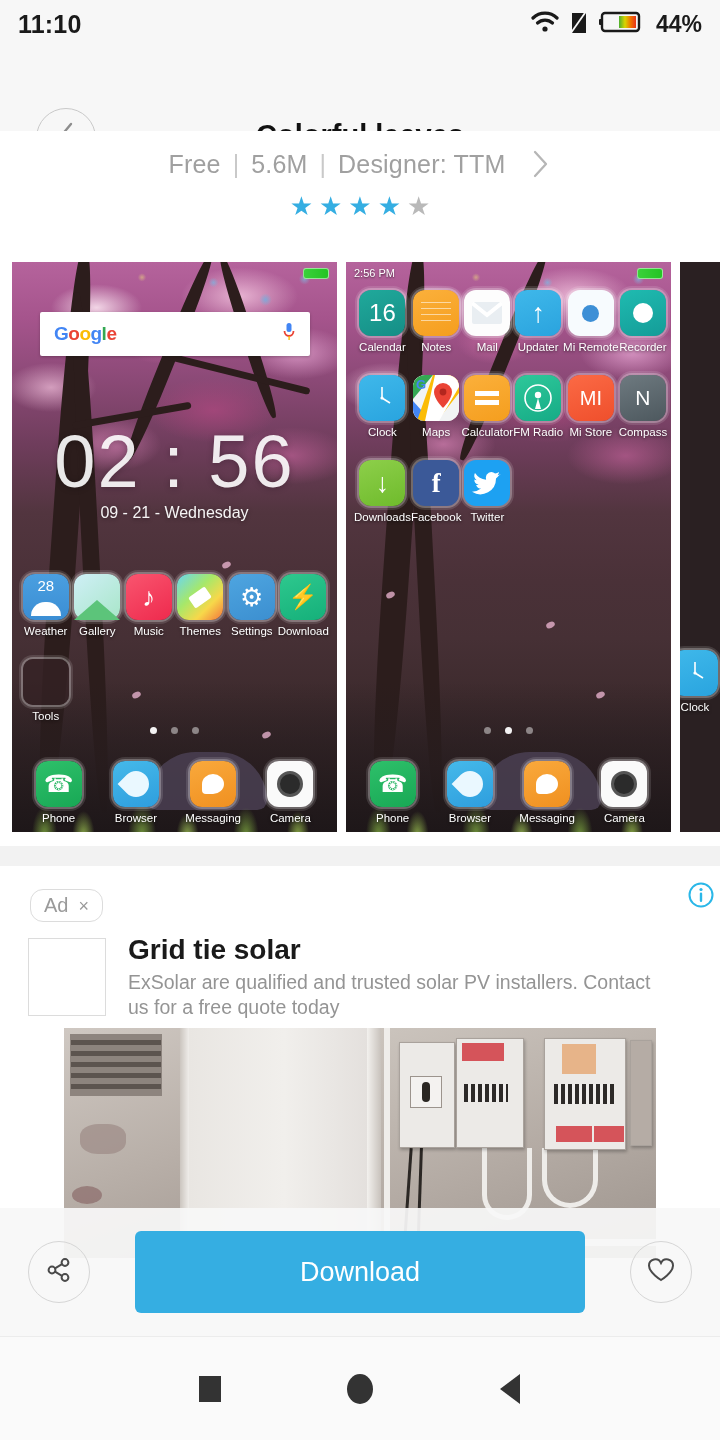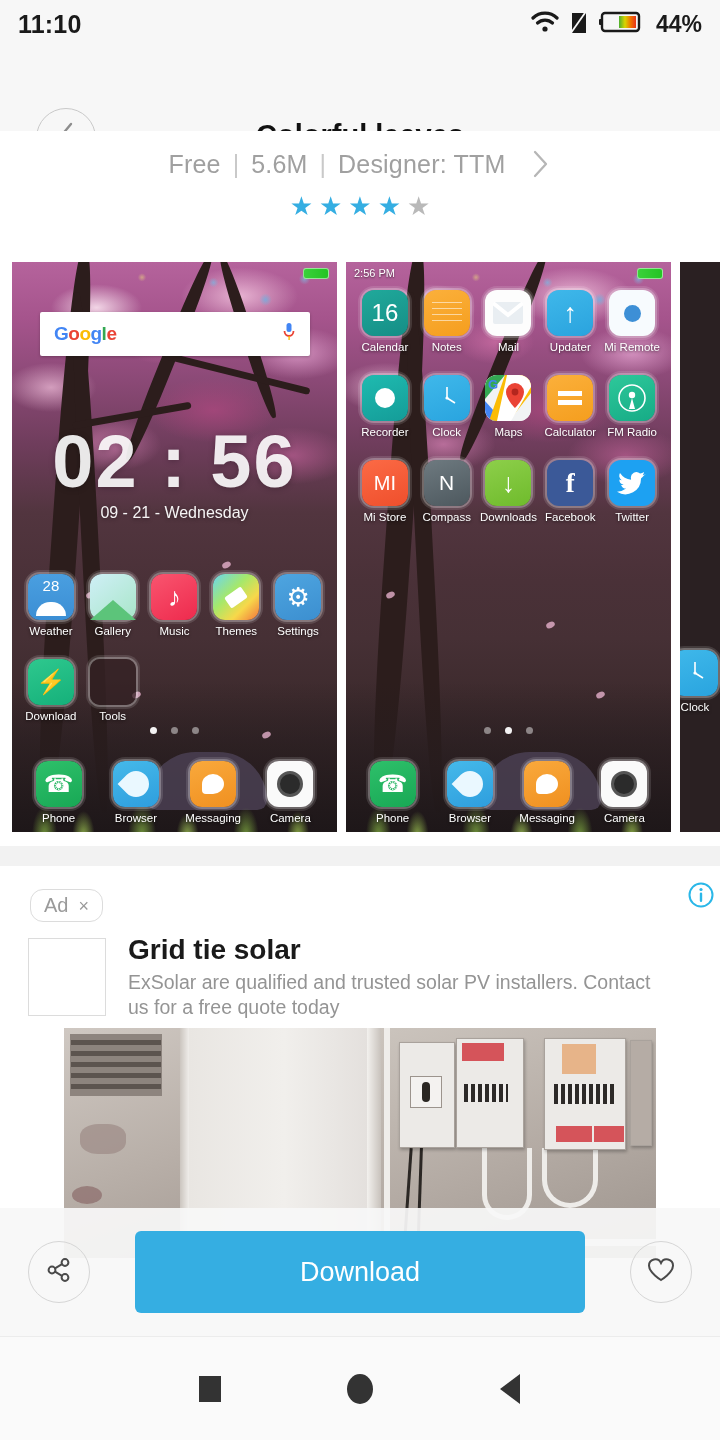--- a/index.html
+++ b/index.html
@@ -137,33 +137,33 @@
   }
   .g-logo { font-size:19px; font-weight:bold; letter-spacing:-0.5px; }
   .g-logo .b{color:#4285F4;} .g-logo .r{color:#EA4335;}
   .g-logo .y{color:#FBBC05;} .g-logo .g{color:#34A853;}
 
   
   .lsclock {
     position:absolute; left:0; top:160px; width:100%; text-align:center; z-index:5;
   }
   .lsclock .t {
-    font-size:74px; font-weight:700; color:rgba(255,255,255,.9);
+    font-size:74px; font-weight:400; color:rgba(255,255,255,.9);
     letter-spacing:2px; line-height:80px;
     text-shadow:0 1px 6px rgba(0,0,0,.25);
   }
   .lsclock .d {
     font-size:16px; color:rgba(255,255,255,.95); margin-top:2px;
     text-shadow:0 1px 4px rgba(0,0,0,.4);
   }
 
   
   .igrid {
     position:absolute; left:0; width:100%; z-index:5;
-    display:grid; grid-template-columns:repeat(5,1fr); row-gap:22px;
+    display:grid; grid-template-columns:repeat(6,1fr); row-gap:22px;
     padding:0 8px;
   }
   .grid-top { top:28px; }
   .grid-bottom { bottom:110px; }
   .grid-dock { bottom:8px; display:grid; grid-template-columns:repeat(4,1fr); }
 
   .app { display:flex; flex-direction:column; align-items:center; gap:5px; }
   .app-ic {
     width:46px; height:46px; border-radius:12px;
     display:flex; align-items:center; justify-content:center;

